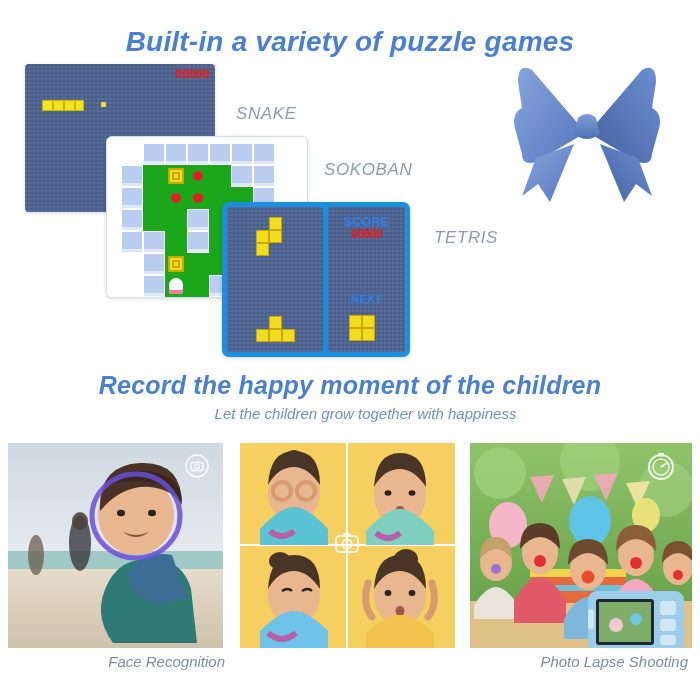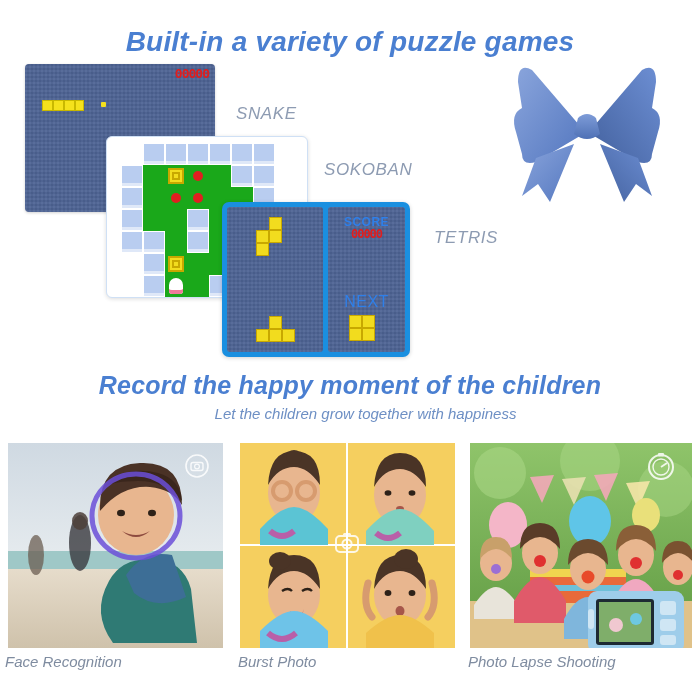--- a/index.html
+++ b/index.html
@@ -122,36 +122,36 @@
     position:absolute;left:50%;transform:translateX(-50%);top:8px;
     color:#2f7fe8;font-weight:bold;font-size:12px;letter-spacing:.5px;
   }
   #tetris-score-value{
     position:absolute;left:50%;transform:translateX(-50%);top:20px;
     color:#e11d1d;font-weight:bold;font-size:12px;letter-spacing:-1px;
     font-family:"DejaVu Sans Mono",monospace;
   }
   #tetris-next-label{
     position:absolute;left:50%;transform:translateX(-50%);top:86px;
-    color:#2f7fe8;font-weight:normal;font-size:16px;letter-spacing:.5px;
+    color:#2f7fe8;font-weight:bold;font-size:11px;letter-spacing:.5px;
   }
 
   
   #bow{position:absolute;left:492px;top:58px;width:190px;height:150px;}
 
   
   .photo{
     position:absolute;top:443px;width:215px;height:205px;
     overflow:hidden;background:#ddd;
   }
   #photo-face{left:8px;}
   #photo-burst{left:240px;}
   #photo-timelapse{left:470px;width:222px;}
   .caption{
-    position:absolute;top:653px;width:220px;text-align:left;
+    position:absolute;top:653px;width:220px;text-align:right;
     font-style:italic;font-size:15px;color:#7f8ca0;
   }
   #caption-face{left:5px;}
   #caption-burst{left:238px;}
   #caption-timelapse{left:468px;}
 
   .ovl-icon{position:absolute;opacity:.85;}
 </style>
 </head>
 <body>
@@ -374,21 +374,20 @@
         <path d="M192 140 q6 22 -4 34" stroke="#d79b6f" stroke-width="7" fill="none" stroke-linecap="round"></path>
         <path d="M126 190 q20 -18 34 -18 q14 0 34 18 l0 15 l-68 0z" fill="#f0c14b"></path>
       </g>
       <g class="ovl-icon" transform="translate(96,90)" opacity=".8">
         <rect x="0" y="3" width="22" height="16" rx="4" fill="none" stroke="#ffffff" stroke-width="2"></rect>
         <circle cx="11" cy="11" r="4.6" fill="none" stroke="#ffffff" stroke-width="2"></circle>
         <rect x="7" y="0" width="8" height="4" rx="1.5" fill="#ffffff"></rect>
       </g>
     </svg>
   </div>
-  <div class="caption" id="caption-burst">Burst Photo</div>
 
   <div class="photo" id="photo-timelapse">
     <svg viewBox="0 0 222 205" width="222" height="205">
       <defs>
         <linearGradient id="grn" x1="0" y1="0" x2="0" y2="1">
           <stop offset="0%" stop-color="#8fc46a"></stop>
             <stop offset="100%" stop-color="#5f9a42"></stop>
         </linearGradient>
       </defs>
       <rect width="222" height="205" fill="url(#grn)"></rect>

